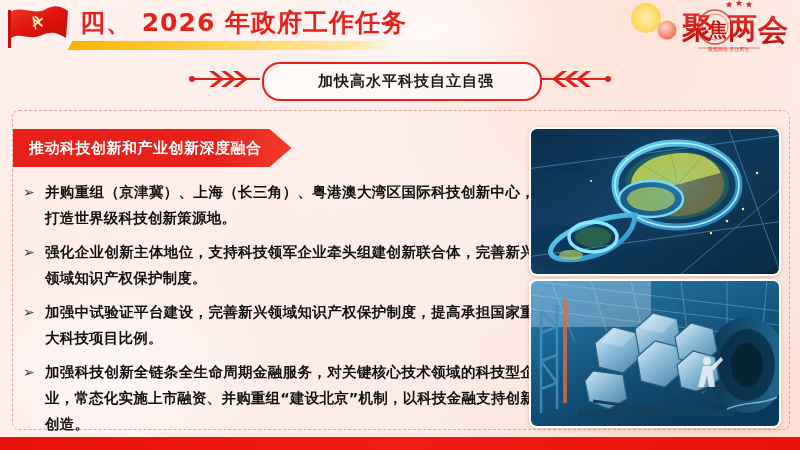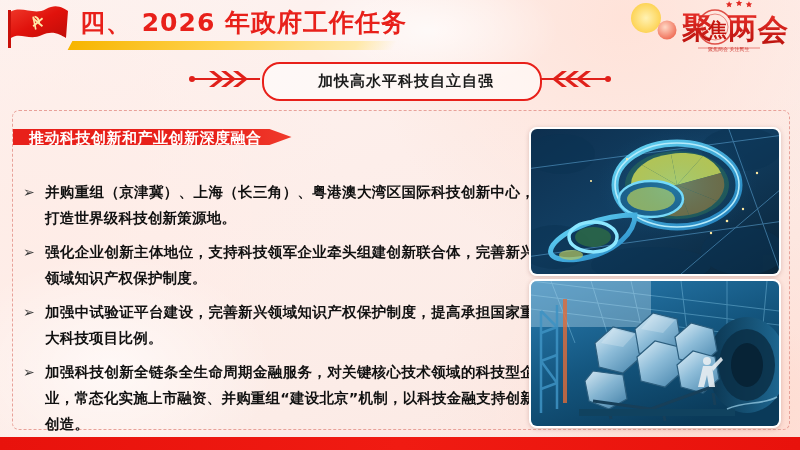--- a/index.html
+++ b/index.html
@@ -56,22 +56,22 @@
   .arrow-right{right:188px;}
 
   
   #frame{
     position:absolute;left:12px;top:110px;width:776px;height:318px;
     border:1px dashed #e8a199;border-radius:7px;
   }
 
   
   #section-banner{
-    position:absolute;left:0px;top:18px;height:16px;
-    display:flex;align-items:flex-start;
+    position:absolute;left:0px;top:18px;height:38px;
+    display:flex;align-items:center;
     padding-left:16px;padding-right:30px;
     background:linear-gradient(90deg,#e8201a 0%,#e8201a 72%,#f03b2c 100%);
     clip-path:polygon(0 0, calc(100% - 22px) 0, 100% 50%, calc(100% - 22px) 100%, 0 100%);
   }
   #section-label{
     font-size:15px;font-weight:bold;color:#ffffff;letter-spacing:.5px;
     white-space:nowrap;
     font-family:"DejaVu Sans","Liberation Sans",sans-serif;
   }
 

